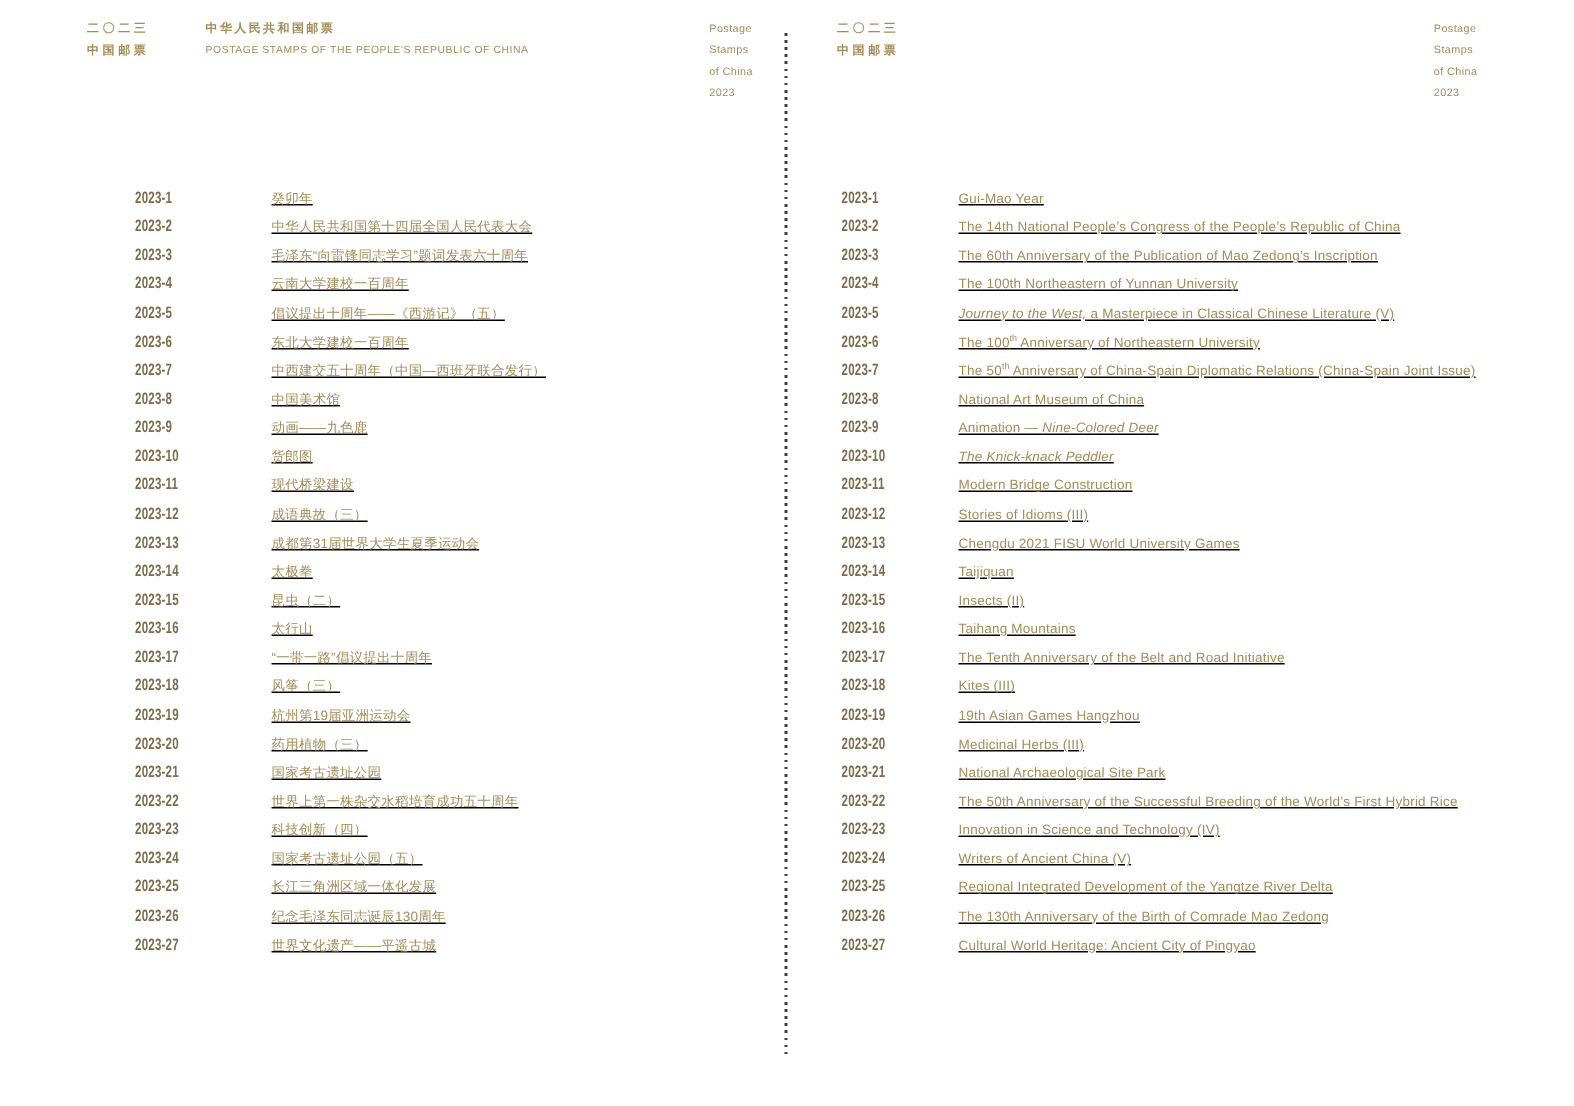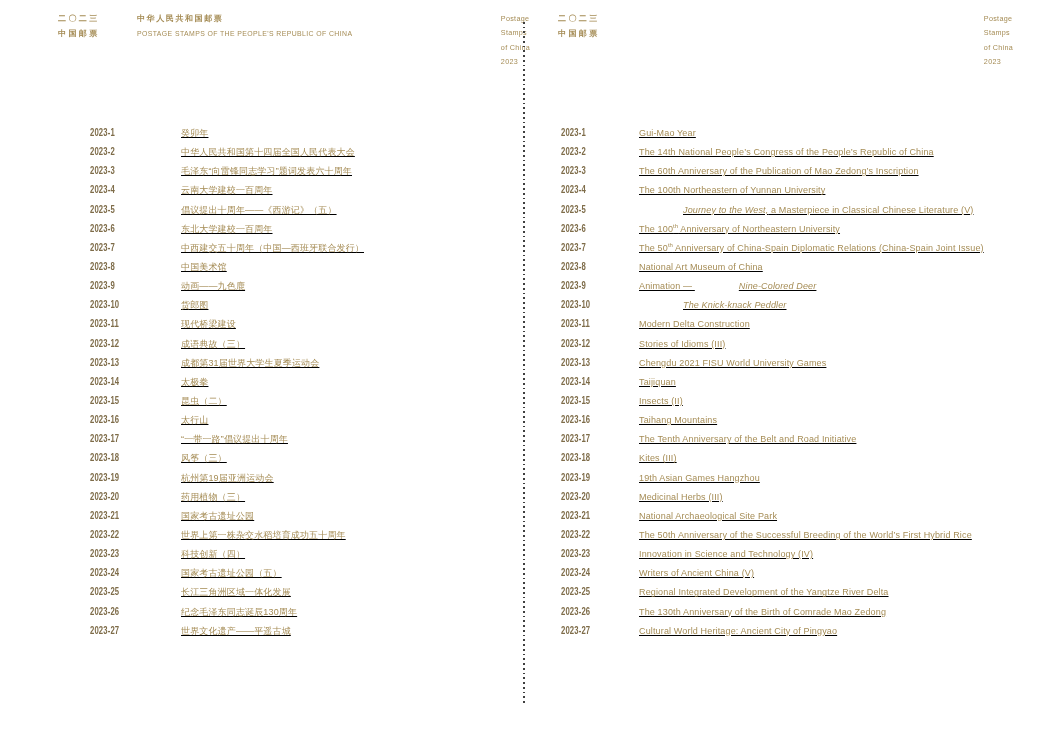--- a/index.html
+++ b/index.html
@@ -6,21 +6,21 @@
   body {
     width: 1049px; height: 737px;
     background: #ffffff;
     position: relative;
     overflow: hidden;
     font-family: "Liberation Sans", sans-serif;
     --num-color: #7e6c49;
     --title-color: #a58c55;
     --dot-color: #3f3f3f;
   }
-  .page { position: absolute; top: 0; height: 737px; padding-left: 28px; }
+  .page { position: absolute; top: 0; height: 737px; }
   .page-left  { left: 0;   width: 523px; }
   .page-right { left: 524px; width: 525px; }
 
   
   .hdr { position: absolute; color: var(--title-color); }
   .hdr-year { top: 12px; font-size: 8px; font-weight: bold; letter-spacing: 2.4px; line-height: 14.5px; white-space: nowrap; }
   .page-left  .hdr-year { left: 58px; }
   .page-right .hdr-year { left: 34px; }
   .hdr-center { left: 137px; top: 12px; line-height: 14.5px; white-space: nowrap; }
   .hdr-center .cjk { font-size: 8px; font-weight: bold; letter-spacing: 1.6px; }
@@ -38,21 +38,21 @@
   .page-right .num-cell { flex: 0 0 78px; }
   .num {
     display: inline-block;
     font-size: 11px; font-weight: bold;
     color: var(--num-color);
     letter-spacing: 0.2px;
     transform: scaleX(0.70); transform-origin: 0 100%;
   }
   .title { font-size: 9px; color: var(--title-color); letter-spacing: 0.15px; }
   .title sup { font-size: 6px; line-height: 0; vertical-align: super; letter-spacing: 0; }
-  .title .it { font-style: italic; margin-left: 44px; }
+  .title .it { font-style: italic; }
 
   
   .divider {
     position: absolute; left: 523px; top: 22px;
     width: 1.7px; height: 684px;
     background-image: repeating-linear-gradient(to bottom,
       var(--dot-color) 0px, var(--dot-color) 1.7px, transparent 1.7px, transparent 4.75px);
   }
 </style>
 </head>
@@ -275,21 +275,21 @@
         <span class="title"><span>Animation — </span><span class="it">Nine-Colored Deer</span></span>
       </div>
 
       <div class="row">
         <span class="num-cell"><span class="num">2023-10</span></span>
         <span class="title"><span class="it">The Knick-knack Peddler</span></span>
       </div>
 
       <div class="row">
         <span class="num-cell"><span class="num">2023-11</span></span>
-        <span class="title"><span>Modern Delta Construction</span></span>
+        <span class="title"><span>Modern Bridge Construction</span></span>
       </div>
 
       <div class="row">
         <span class="num-cell"><span class="num">2023-12</span></span>
         <span class="title"><span>Stories of Idioms (III)</span></span>
       </div>
 
       <div class="row">
         <span class="num-cell"><span class="num">2023-13</span></span>
         <span class="title"><span>Chengdu 2021 FISU World University Games</span></span>

